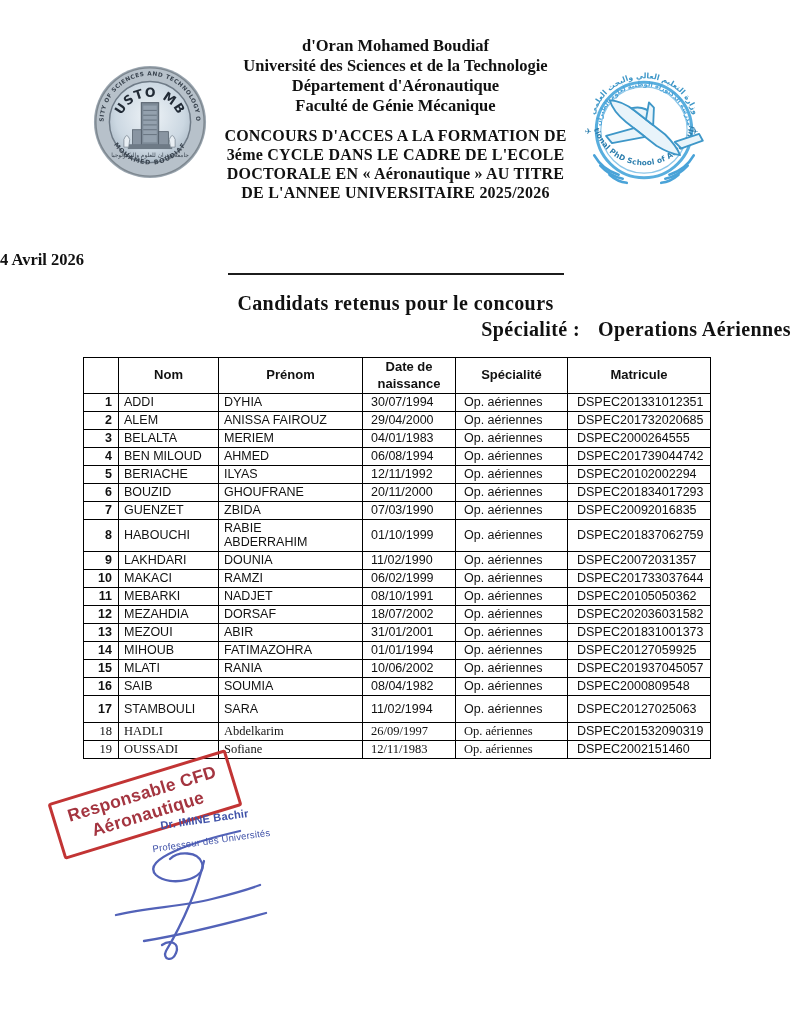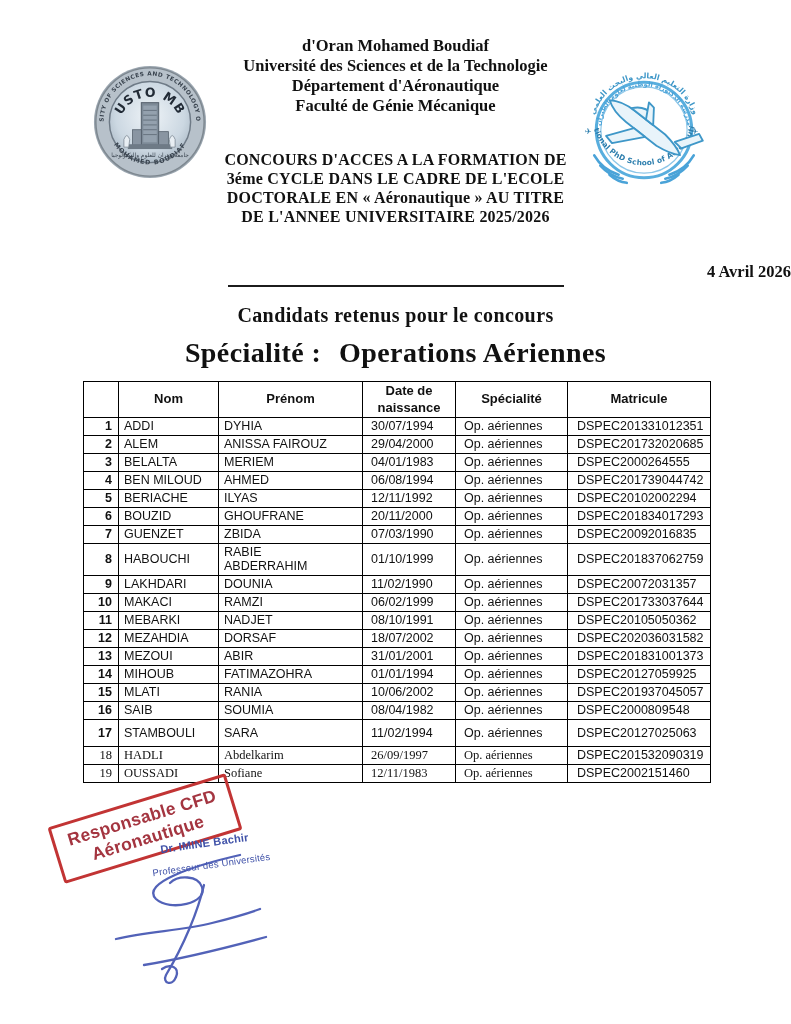--- a/index.html
+++ b/index.html
@@ -7,33 +7,33 @@
               font-family:"Liberation Sans", sans-serif; color:#111; }
   .page { position:relative; width:791px; height:1024px; padding-top:36px; }
 
   
   .doc-header { position:relative; height:212px; }
   .logo-left  { position:absolute; left:92px;  top:28px; width:116px; height:116px; }
   .logo-right { position:absolute; left:578px; top:28px; width:132px; height:132px; }
   .header-text { width:440px; margin:0 auto; text-align:center;
                  font-family:"Liberation Serif", serif; font-weight:bold; }
   .uni-line { font-size:16.5px; line-height:20px; white-space:nowrap; }
-  .concours-block { margin-top:34px; }
+  .concours-block { margin-top:10px; }
   .concours-line { font-size:16px; line-height:19px; white-space:nowrap; letter-spacing:.2px; }
 
   
-  .date-block { margin-top:14px; text-align:right;
+  .date-block { margin-top:2px; text-align:left;
                 font-family:"Liberation Serif", serif; font-weight:bold; font-size:16.5px; }
   .date-underline { width:336px; margin:3px auto 0; border:0; border-top:2px solid #1c1c1c; }
 
   
   .title-block { margin-top:16px; text-align:center;
                  font-family:"Liberation Serif", serif; font-weight:bold; }
   .title-line1 { font-size:20px; line-height:24px; letter-spacing:.4px; }
-  .title-line2 { font-size:28px; line-height:24px; letter-spacing:.4px; margin-top:14px; }
+  .title-line2 { font-size:20px; line-height:24px; letter-spacing:.4px; margin-top:2px;text-align:right; }
   .title-line2 .gap { display:inline-block; width:18px; }
 
   
   table.candidates { border-collapse:collapse; margin:16px 0 0 83px;
                      font-size:12.5px; table-layout:fixed; width:627px; }
   table.candidates th, table.candidates td { border:1px solid #000; vertical-align:middle;
                      overflow:hidden; }
   table.candidates { border:1.5px solid #000;padding-left:29px; }
   table.candidates thead th { font-weight:bold; text-align:center; font-size:13px;
                      height:36px; padding:1px 2px; line-height:1.25; }

